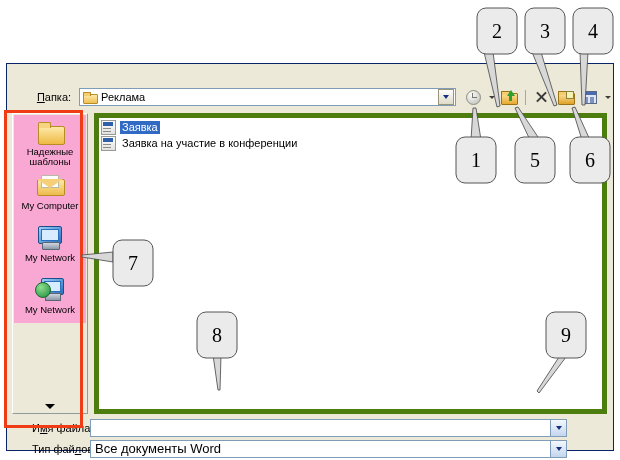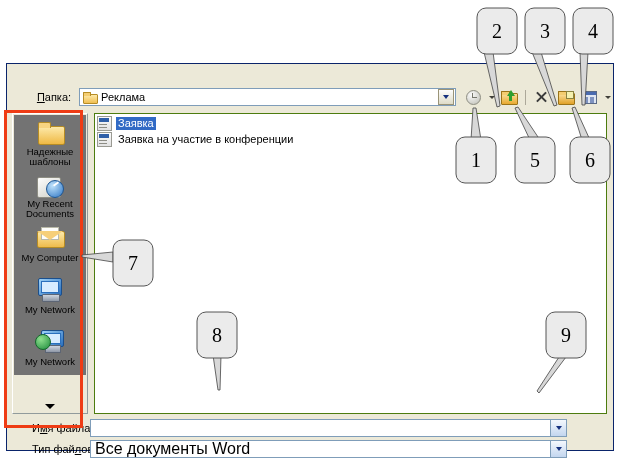--- a/index.html
+++ b/index.html
@@ -130,21 +130,21 @@
   #places{
     position:absolute;left:5px;top:49px;width:76px;height:301px;
     background:#ece9d8;
     border:1px solid #fff;
     border-right-color:#919b9c;border-bottom-color:#919b9c;
     box-sizing:border-box;
     overflow:hidden;
   }
   #places-inner{
     position:absolute;left:1px;top:1px;width:72px;
-    background:#737373;
+    background:#f9a8d4;
   }
   .place{
     width:72px;height:52px;
     display:flex;flex-direction:column;align-items:center;justify-content:flex-start;
     padding-top:4px;box-sizing:border-box;
   }
   .place-label{
     font-size:9.5px;text-align:center;line-height:10px;margin-top:2px;
     width:72px;white-space:pre-line;
   }
@@ -193,21 +193,21 @@
 
   #places-scroll{
     position:absolute;left:1px;bottom:1px;width:72px;height:12px;
     background:#ece9d8;display:flex;align-items:center;justify-content:center;
   }
   .scroll-tri{width:0;height:0;border-left:5px solid transparent;border-right:5px solid transparent;border-top:5px solid #000;}
 
   #filelist{
     position:absolute;left:87px;top:49px;right:6px;height:301px;
     background:#fff;
-    border:1px solid #4d7c0f;
+    border:5px solid #4d7c0f;
     box-sizing:border-box;
     padding:2px 8px 0 2px;
     overflow:hidden;
   }
   .fitem{display:flex;align-items:center;height:15px;margin-bottom:1px;}
   .fico{width:13px;height:13px;margin-right:4px;flex:none;position:relative;
     background:linear-gradient(to bottom,#fbfbfb,#e2e2e2);border:1px solid #9a9a92;}
   .fico:before{content:"";position:absolute;left:1px;top:1px;width:10px;height:4px;
     background:#2f5fa8;}
   .fico:after{content:"";position:absolute;left:1px;top:7px;width:8px;height:1px;background:#8d8d85;
@@ -218,21 +218,21 @@
   
   .fld-row{position:absolute;left:5px;right:6px;height:19px;display:flex;align-items:center;}
   #row-name{top:354px;}
   #row-type{top:375px;}
   .fld-label{width:78px;text-align:left;padding-left:20px;font-size:11px;white-space:nowrap;box-sizing:border-box;}
   .fld-label u{text-decoration:underline;}
   .fld-box{
     flex:1;height:18px;background:#fff;border:1px solid #7f9db9;
     display:flex;align-items:center;box-sizing:border-box;margin-right:40px;
   }
-  .fld-text{flex:1;font-size:16px;padding-left:4px;white-space:nowrap;}
+  .fld-text{flex:1;font-size:13px;padding-left:4px;white-space:nowrap;}
   .fld-arrow{
     width:16px;height:16px;margin-right:0px;flex:none;
     background:linear-gradient(to bottom,#f4f8fd,#c3d6ef);
     border:1px solid #7f9db9;border-top:none;border-right:none;border-bottom:none;
     display:flex;align-items:center;justify-content:center;box-sizing:border-box;
   }
   .chev-blue{width:0;height:0;border-left:3px solid transparent;border-right:3px solid transparent;border-top:4px solid #15317e;}
 
   
   #annot{position:absolute;left:0;top:0;width:620px;height:460px;pointer-events:none;}
@@ -290,27 +290,20 @@
   </div>
 
   <div id="places">
     <div id="places-inner">
       <div class="place">
         <span class="place-ico pi-folder"></span>
         <span class="place-label">Надежные
 шаблоны</span>
       </div>
       <div class="place">
-        <span class="place-ico pi-recent">
-            <i class="hand"></i>
-          </span>
-        <span class="place-label">My Recent
-Documents</span>
-      </div>
-      <div class="place">
         <span class="place-ico pi-docs">
             <i class="flap"></i>
           </span>
         <span class="place-label">My Computer</span>
       </div>
       <div class="place">
         <span class="place-ico pi-comp">
             <i class="base"></i>
           </span>
         <span class="place-label">My Network</span>

